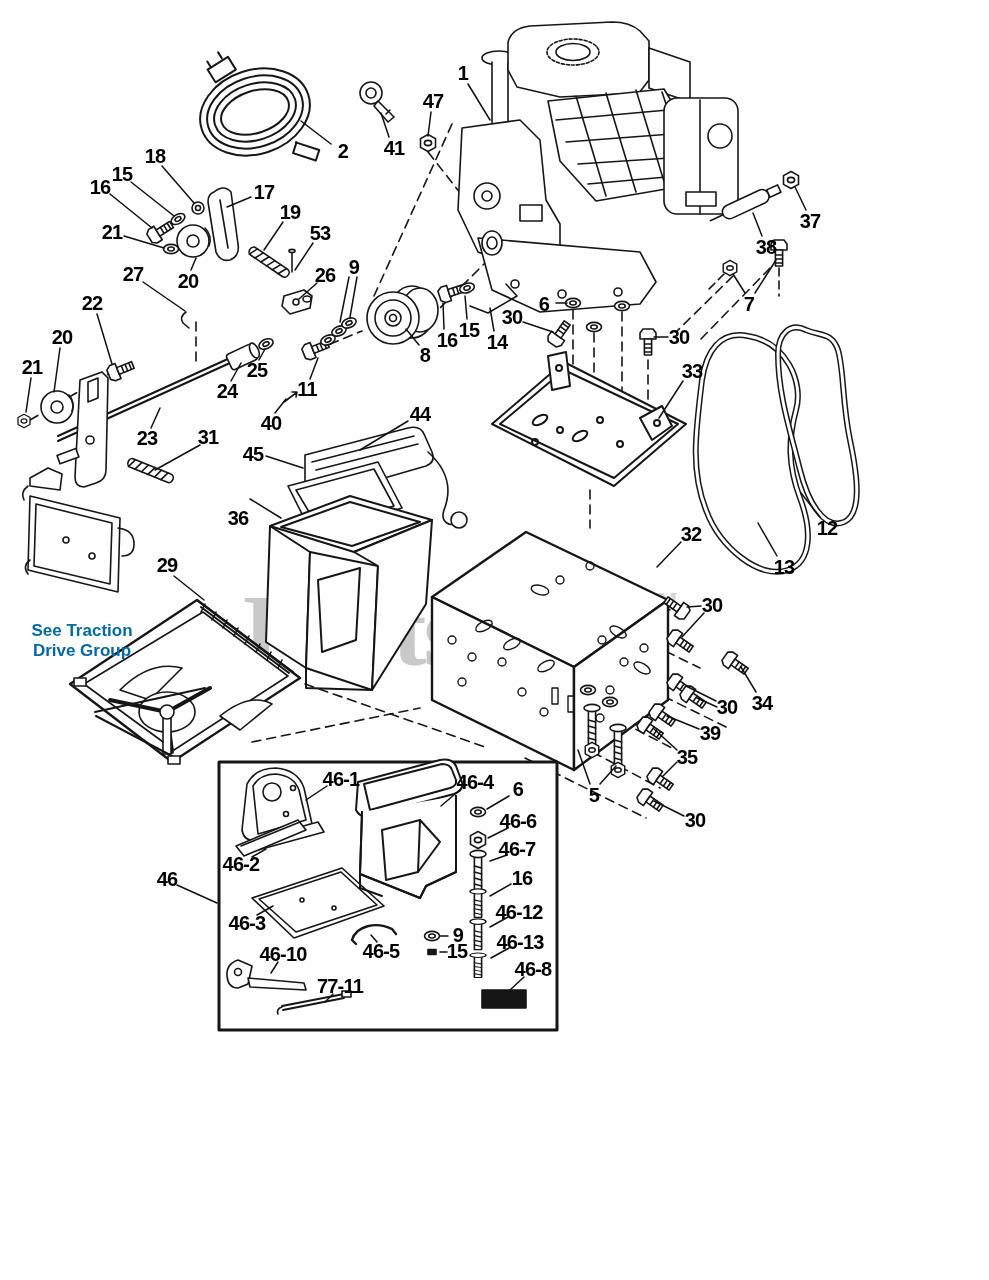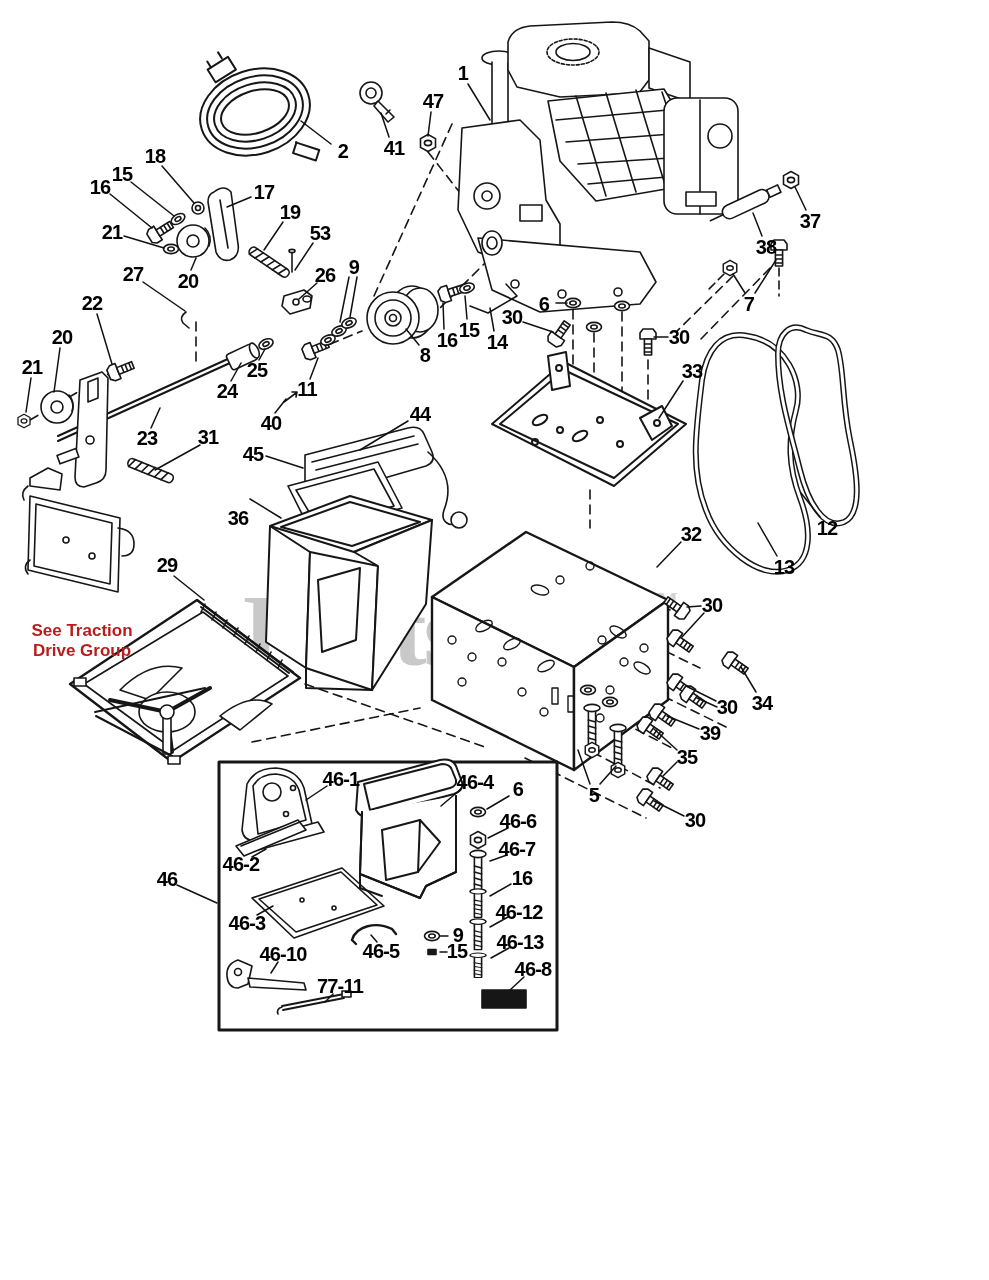--- a/index.html
+++ b/index.html
@@ -4,21 +4,21 @@
 <style>
   html,body{margin:0;padding:0;background:#fff;}
   .canvas{position:relative;width:989px;height:1280px;background:#fff;overflow:hidden;
           font-family:"Liberation Sans",sans-serif;}
   .watermark{position:absolute;left:243px;top:572px;z-index:1;
              font-family:"Liberation Serif",serif;font-weight:700;font-size:102px;
              color:#c9c9c9;letter-spacing:-3px;white-space:nowrap;user-select:none;}
   .watermark sup{font-size:22px;color:#d4d4d4;letter-spacing:0;vertical-align:58px;font-weight:700;}
   svg.art{position:absolute;left:0;top:0;z-index:2;}
   .note{position:absolute;left:22px;top:621px;width:120px;z-index:3;text-align:center;
-        font-weight:700;font-size:17px;line-height:20px;color:#b91c1c;}
+        font-weight:700;font-size:17px;line-height:20px;color:#0369a1;}
   .callout{position:absolute;z-index:4;transform:translate(-50%,-50%);
            font-weight:700;font-size:20px;letter-spacing:-0.8px;color:#000;white-space:nowrap;}
 </style>
 </head>
 <body>
 
 <div class="canvas">
 
   <div class="watermark"><span>PartsTree</span><sup>TM</sup></div>
 

